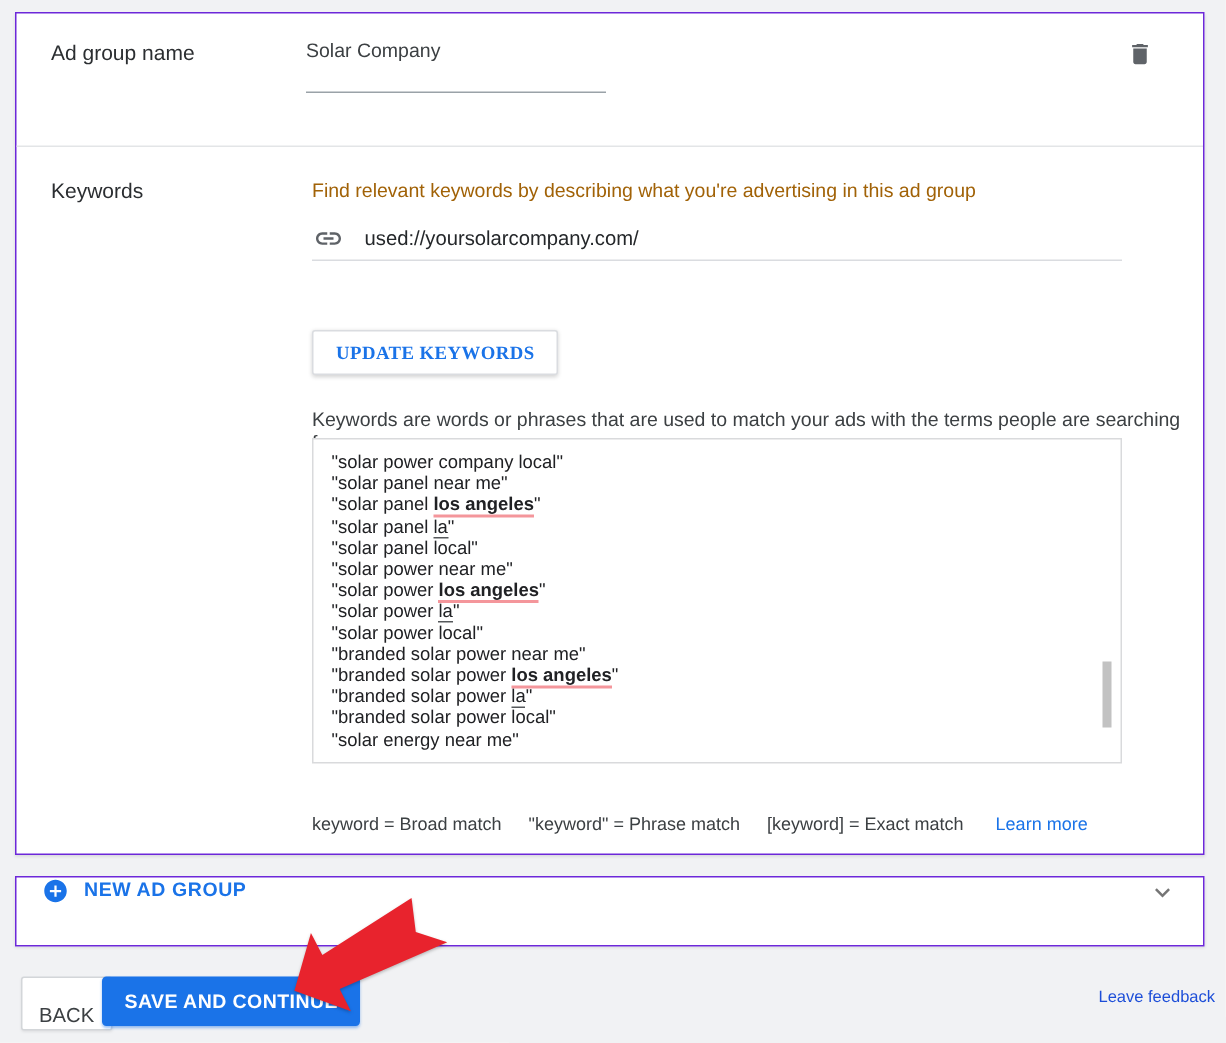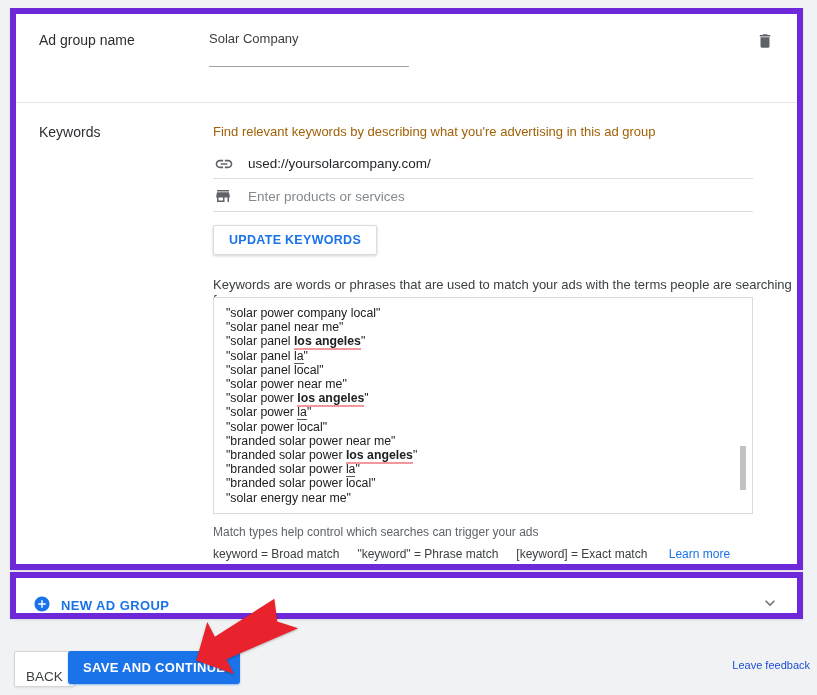--- a/index.html
+++ b/index.html
@@ -1,19 +1,19 @@
 <!DOCTYPE html>
 <html><head>
 <meta charset="utf-8">
 <style>
   * { margin:0; padding:0; box-sizing:border-box; }
   html,body { background:#f1f2f4; }
   .page { position:relative; width:817px; height:695px; background:#f1f2f4;
           font-family:"Liberation Sans", sans-serif; overflow:hidden; }
-  .card { position:absolute; background:#fff; border:6px solid #6d28d9;
+  .card { position:absolute; background:#fff; border:1px solid #6d28d9;
           box-shadow:0 1px 2px rgba(60,64,67,.14); }
   .main-card { left:10px; top:8px; width:793px; height:562px; }
 
   .agn-label { position:absolute; left:23px; top:18px; font-size:14px; color:#2b2e31; }
   .agn-input { position:absolute; left:193px; top:17px; width:200px; padding-bottom:20px;
                border-bottom:1px solid #9aa2a8; font-size:13px; color:#3c4043; cursor:text; }
   .trash-btn { position:absolute; left:737px; top:16px; width:24px; height:24px; border:none;
                background:transparent; cursor:pointer; }
 
   .divider { position:absolute; left:0; top:88px; width:100%; border-top:1px solid #e3e5e7; }
@@ -25,39 +25,39 @@
                border-bottom:1px solid #dadce0; display:flex; align-items:center; cursor:text; }
   .url-row { top:135px; } .products-row { top:168px; }
   .row-icon { width:20px; height:20px; margin:0 14px 0 1px; flex:none; }
   .input-text { font-size:13.5px; color:#24272a; }
   .placeholder { color:#84898e; }
 
   .update-btn { position:absolute; left:197px; top:211px; height:30px; padding:0 15px;
                 background:#fff; border:1px solid #dadce0; border-radius:2px;
                 box-shadow:0 1px 3px rgba(0,0,0,.18); color:#1a73e8; font-size:12.5px;
                 font-weight:bold; letter-spacing:.3px; cursor:pointer;
-                font-family:Liberation Sans, sans-serif; }
+                font-family:Liberation Serif, serif; }
   .kw-desc { position:absolute; left:197px; top:263px; font-size:13px; color:#3c4043; }
 
   .kw-box { position:absolute; left:197px; top:283px; width:540px; height:217px;
             border:1px solid #d9dadc; background:#fff; padding:8px 12px; overflow:hidden;
             cursor:text; }
   .kw-line { font-size:12.3px; line-height:14.2px; color:#202124; white-space:nowrap; }
   u.sp-red  { text-decoration:none; border-bottom:2px solid #f4969b;font-weight:bold; }
   u.sp-dark { text-decoration:none; border-bottom:1.5px solid #55585b; }
   .kw-scrollbar { position:absolute; right:6px; top:148px; width:6px; height:44px;
                   background:#c2c2c2; cursor:pointer; }
 
   .match-help { position:absolute; left:197px; top:511px; font-size:12px; color:#5f6368; }
   .match-legend { position:absolute; left:197px; top:533px; font-size:12px; color:#3c4043; }
   .legend-seg { margin-right:18px; }
   .learn-more { color:#1a73e8; text-decoration:none; cursor:pointer;text-align:center; }
 
-  .nag-card { left:10px; top:572px; width:793px; height:47px; display:flex;
-              align-items:flex-end; padding:0 17px; cursor:pointer; }
+  .nag-card { left:10px; top:584px; width:793px; height:47px; display:flex;
+              align-items:flex-start; padding:0 17px; cursor:pointer; }
   .nag-label { margin-left:10px; font-size:13px; font-weight:bold; letter-spacing:.4px;
                color:#1a73e8; }
   .nag-chevron { margin-left:auto; width:20px; height:20px; cursor:pointer; }
 
   .back-btn { position:absolute; left:14px; top:651px; height:33px; padding:17px 11px;
               background:#fff; border:1px solid #d3d6d9; border-radius:2px;
               box-shadow:0 1px 2px rgba(0,0,0,.08); font-size:13.5px; color:#3c4043;
               cursor:pointer; font-family:"Liberation Sans", sans-serif; }
   .save-btn { position:absolute; left:68px; top:651px; height:33px; padding:0 15px;
               background:#1a73e8; border:none; border-radius:3px; font-size:13px;
@@ -96,28 +96,20 @@
 
     <div class="input-row url-row">
       <span class="row-icon">
         <svg width="20" height="20" viewBox="0 0 24 24" fill="#5f6368">
           <path d="M3.9 12c0-1.71 1.39-3.1 3.1-3.1h4V7H7c-2.76 0-5 2.24-5 5s2.24 5 5 5h4v-1.9H7c-1.71 0-3.1-1.39-3.1-3.1zM8 13h8v-2H8v2zm9-6h-4v1.9h4c1.71 0 3.1 1.39 3.1 3.1s-1.39 3.1-3.1 3.1h-4V17h4c2.76 0 5-2.24 5-5s-2.24-5-5-5z"></path>
         </svg>
       </span>
       <span class="input-text">used://yoursolarcompany.com/</span>
     </div>
 
-    <div class="input-row products-row">
-      <span class="row-icon">
-        <svg width="18" height="18" viewBox="0 0 24 24" fill="#5f6368">
-          <path d="M20 4H4v2h16V4zm1 10v-2l-1-5H4l-1 5v2h1v6h10v-6h4v6h2v-6h1zm-9 4H6v-4h6v4z"></path>
-        </svg>
-      </span>
-      <span class="input-text placeholder">Enter products or services</span>
-    </div>
 
     <button class="update-btn">UPDATE KEYWORDS</button>
 
     <div class="kw-desc">Keywords are words or phrases that are used to match your ads with the terms people are searching for</div>
 
     <div class="kw-box">
       <div id="kw-lines">
           <div class="kw-line">"solar power company local"</div>
           <div class="kw-line">"solar panel near me"</div>
           <div class="kw-line">"solar panel <u class="sp-red">los angeles</u>"</div>
@@ -129,21 +121,20 @@
           <div class="kw-line">"solar power local"</div>
           <div class="kw-line">"branded solar power near me"</div>
           <div class="kw-line">"branded solar power <u class="sp-red">los angeles</u>"</div>
           <div class="kw-line">"branded solar power <u class="sp-dark">la</u>"</div>
           <div class="kw-line">"branded solar power local"</div>
           <div class="kw-line">"solar energy near me"</div>
         </div>
       <div class="kw-scrollbar"></div>
     </div>
 
-    <div class="match-help">Match types help control which searches can trigger your ads</div>
     <div class="match-legend">
       <span id="legend-segs"><span class="legend-seg">keyword = Broad match</span><span class="legend-seg">"keyword" = Phrase match</span><span class="legend-seg">[keyword] = Exact match</span></span>
       <a class="learn-more">Learn more</a>
     </div>
   </div>
 
   <div class="card nag-card">
     <span style="width:18px;height:18px;">
       <svg width="18" height="18" viewBox="0 0 24 24" fill="#1a73e8">
         <path d="M12 2C6.48 2 2 6.48 2 12s4.48 10 10 10 10-4.48 10-10S17.52 2 12 2zm5 11h-4v4h-2v-4H7v-2h4V7h2v4h4v2z"></path>

